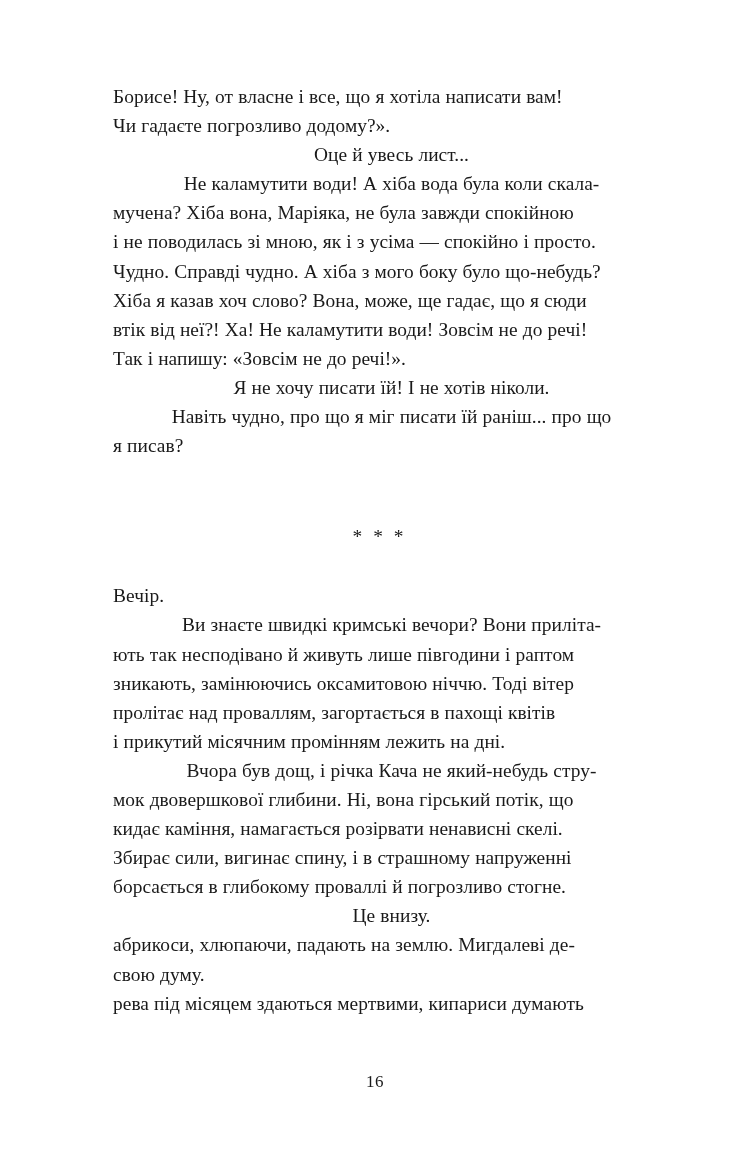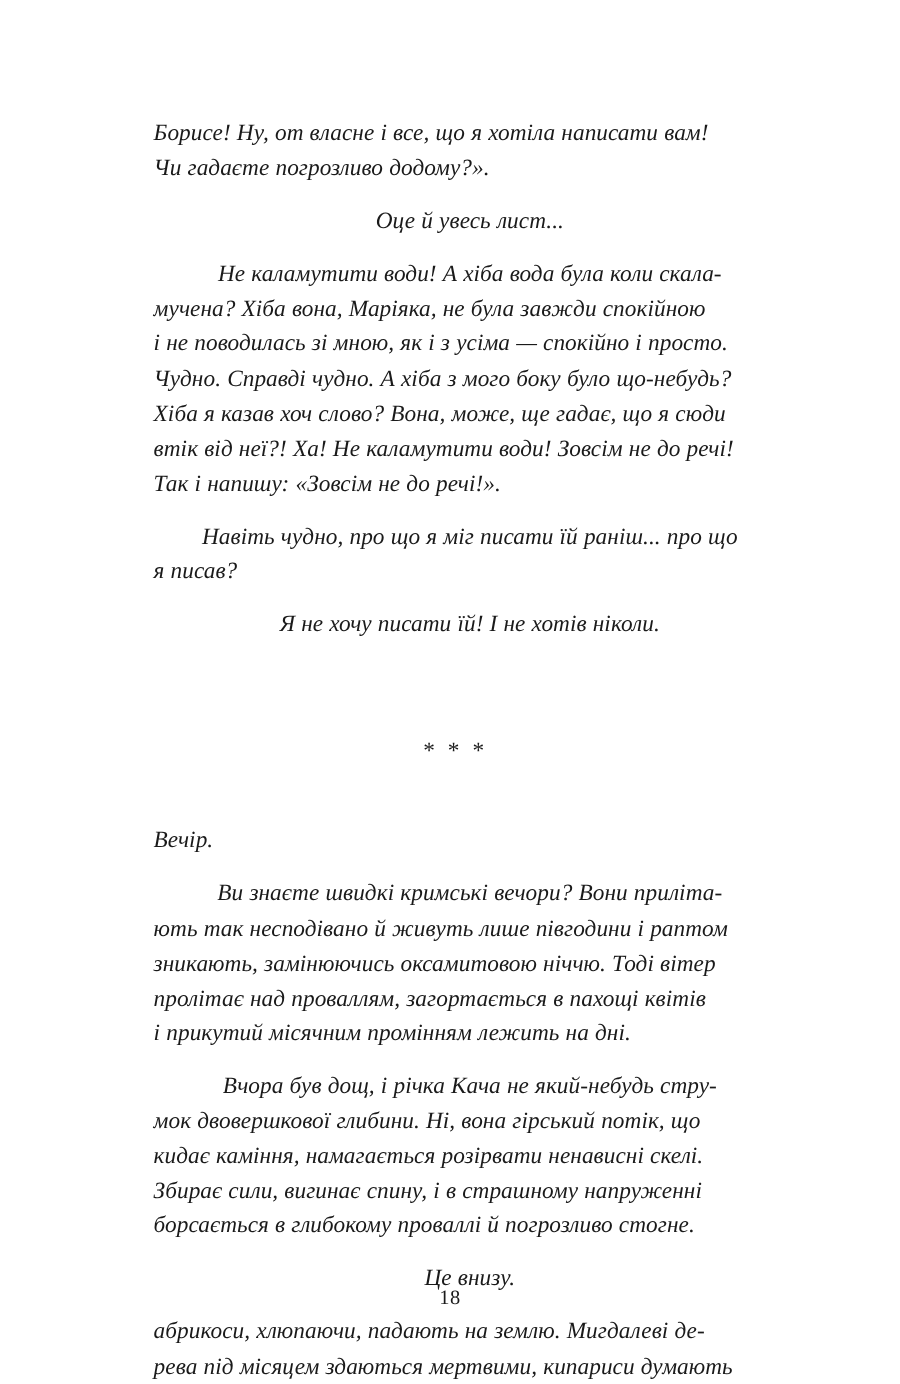--- a/index.html
+++ b/index.html
@@ -21,29 +21,28 @@
     overflow: hidden;
     box-sizing: border-box;
   }
   .text-block {
     position: absolute;
     left: 113px;
     top: 82px;
     width: 533px;
   }
   .para {
-    margin: 15px;
+    margin: 0;
     font-size: 19.4px;
     line-height: 29.1px;
     color: #1a1a1a;
     text-align: left;
     letter-spacing: 0.05px;
     word-spacing: 0.2px;
     white-space: pre-wrap;
-    font-style: italic;
   }
   .line {
     display: block;
     white-space: pre;
   }
   .line.indent {
     padding-left: 24px;
     text-align: center;
   }
   .divider {
@@ -75,27 +74,27 @@
 </style>
 </head>
 <body>
 
 <div class="page">
 
   <div class="text-block" id="text-block">
       <p class="para"><span class="line">Борисе! Ну, от власне і все, що я хотіла написати вам!</span><span class="line">Чи гадаєте погрозливо додому?».</span></p>
       <p class="para"><span class="line indent">Оце й увесь лист...</span></p>
       <p class="para"><span class="line indent">Не каламутити води! А хіба вода була коли скала-</span><span class="line">мучена? Хіба вона, Маріяка, не була завжди спокійною</span><span class="line">і не поводилась зі мною, як і з усіма — спокійно і просто.</span><span class="line">Чудно. Справді чудно. А хіба з мого боку було що-небудь?</span><span class="line">Хіба я казав хоч слово? Вона, може, ще гадає, що я сюди</span><span class="line">втік від неї?! Ха! Не каламутити води! Зовсім не до речі!</span><span class="line">Так і напишу: «Зовсім не до речі!».</span></p>
+      <p class="para"><span class="line indent">Я не хочу писати їй! І не хотів ніколи.</span></p>
       <p class="para"><span class="line indent">Навіть чудно, про що я міг писати їй раніш... про що</span><span class="line">я писав?</span></p>
-      <p class="para"><span class="line indent">Я не хочу писати їй! І не хотів ніколи.</span></p>
       <div class="gap-before-divider"></div>
       <div class="divider">* * *</div>
       <div class="gap-after-divider"></div>
       <p class="para"><span class="line">Вечір.</span></p>
       <p class="para"><span class="line indent">Ви знаєте швидкі кримські вечори? Вони приліта-</span><span class="line">ють так несподівано й живуть лише півгодини і раптом</span><span class="line">зникають, замінюючись оксамитовою ніччю. Тоді вітер</span><span class="line">пролітає над проваллям, загортається в пахощі квітів</span><span class="line">і прикутий місячним промінням лежить на дні.</span></p>
       <p class="para"><span class="line indent">Вчора був дощ, і річка Кача не який-небудь стру-</span><span class="line">мок двовершкової глибини. Ні, вона гірський потік, що</span><span class="line">кидає каміння, намагається розірвати ненависні скелі.</span><span class="line">Збирає сили, вигинає спину, і в страшному напруженні</span><span class="line">борсається в глибокому проваллі й погрозливо стогне.</span></p>
       <p class="para"><span class="line indent">Це внизу.</span></p>
-      <p class="para"><span class="line">абрикоси, хлюпаючи, падають на землю. Мигдалеві де-</span><span class="line">рева під місяцем здаються мертвими, кипариси думають</span><span class="line">свою думу.</span></p>
+      <p class="para"><span class="line">абрикоси, хлюпаючи, падають на землю. Мигдалеві де-</span><span class="line">свою думу.</span><span class="line">рева під місяцем здаються мертвими, кипариси думають</span></p>
     </div>
 
-  <div class="folio">18</div>
+  <div class="folio">16</div>
 
 </div>
 
 </body></html>

